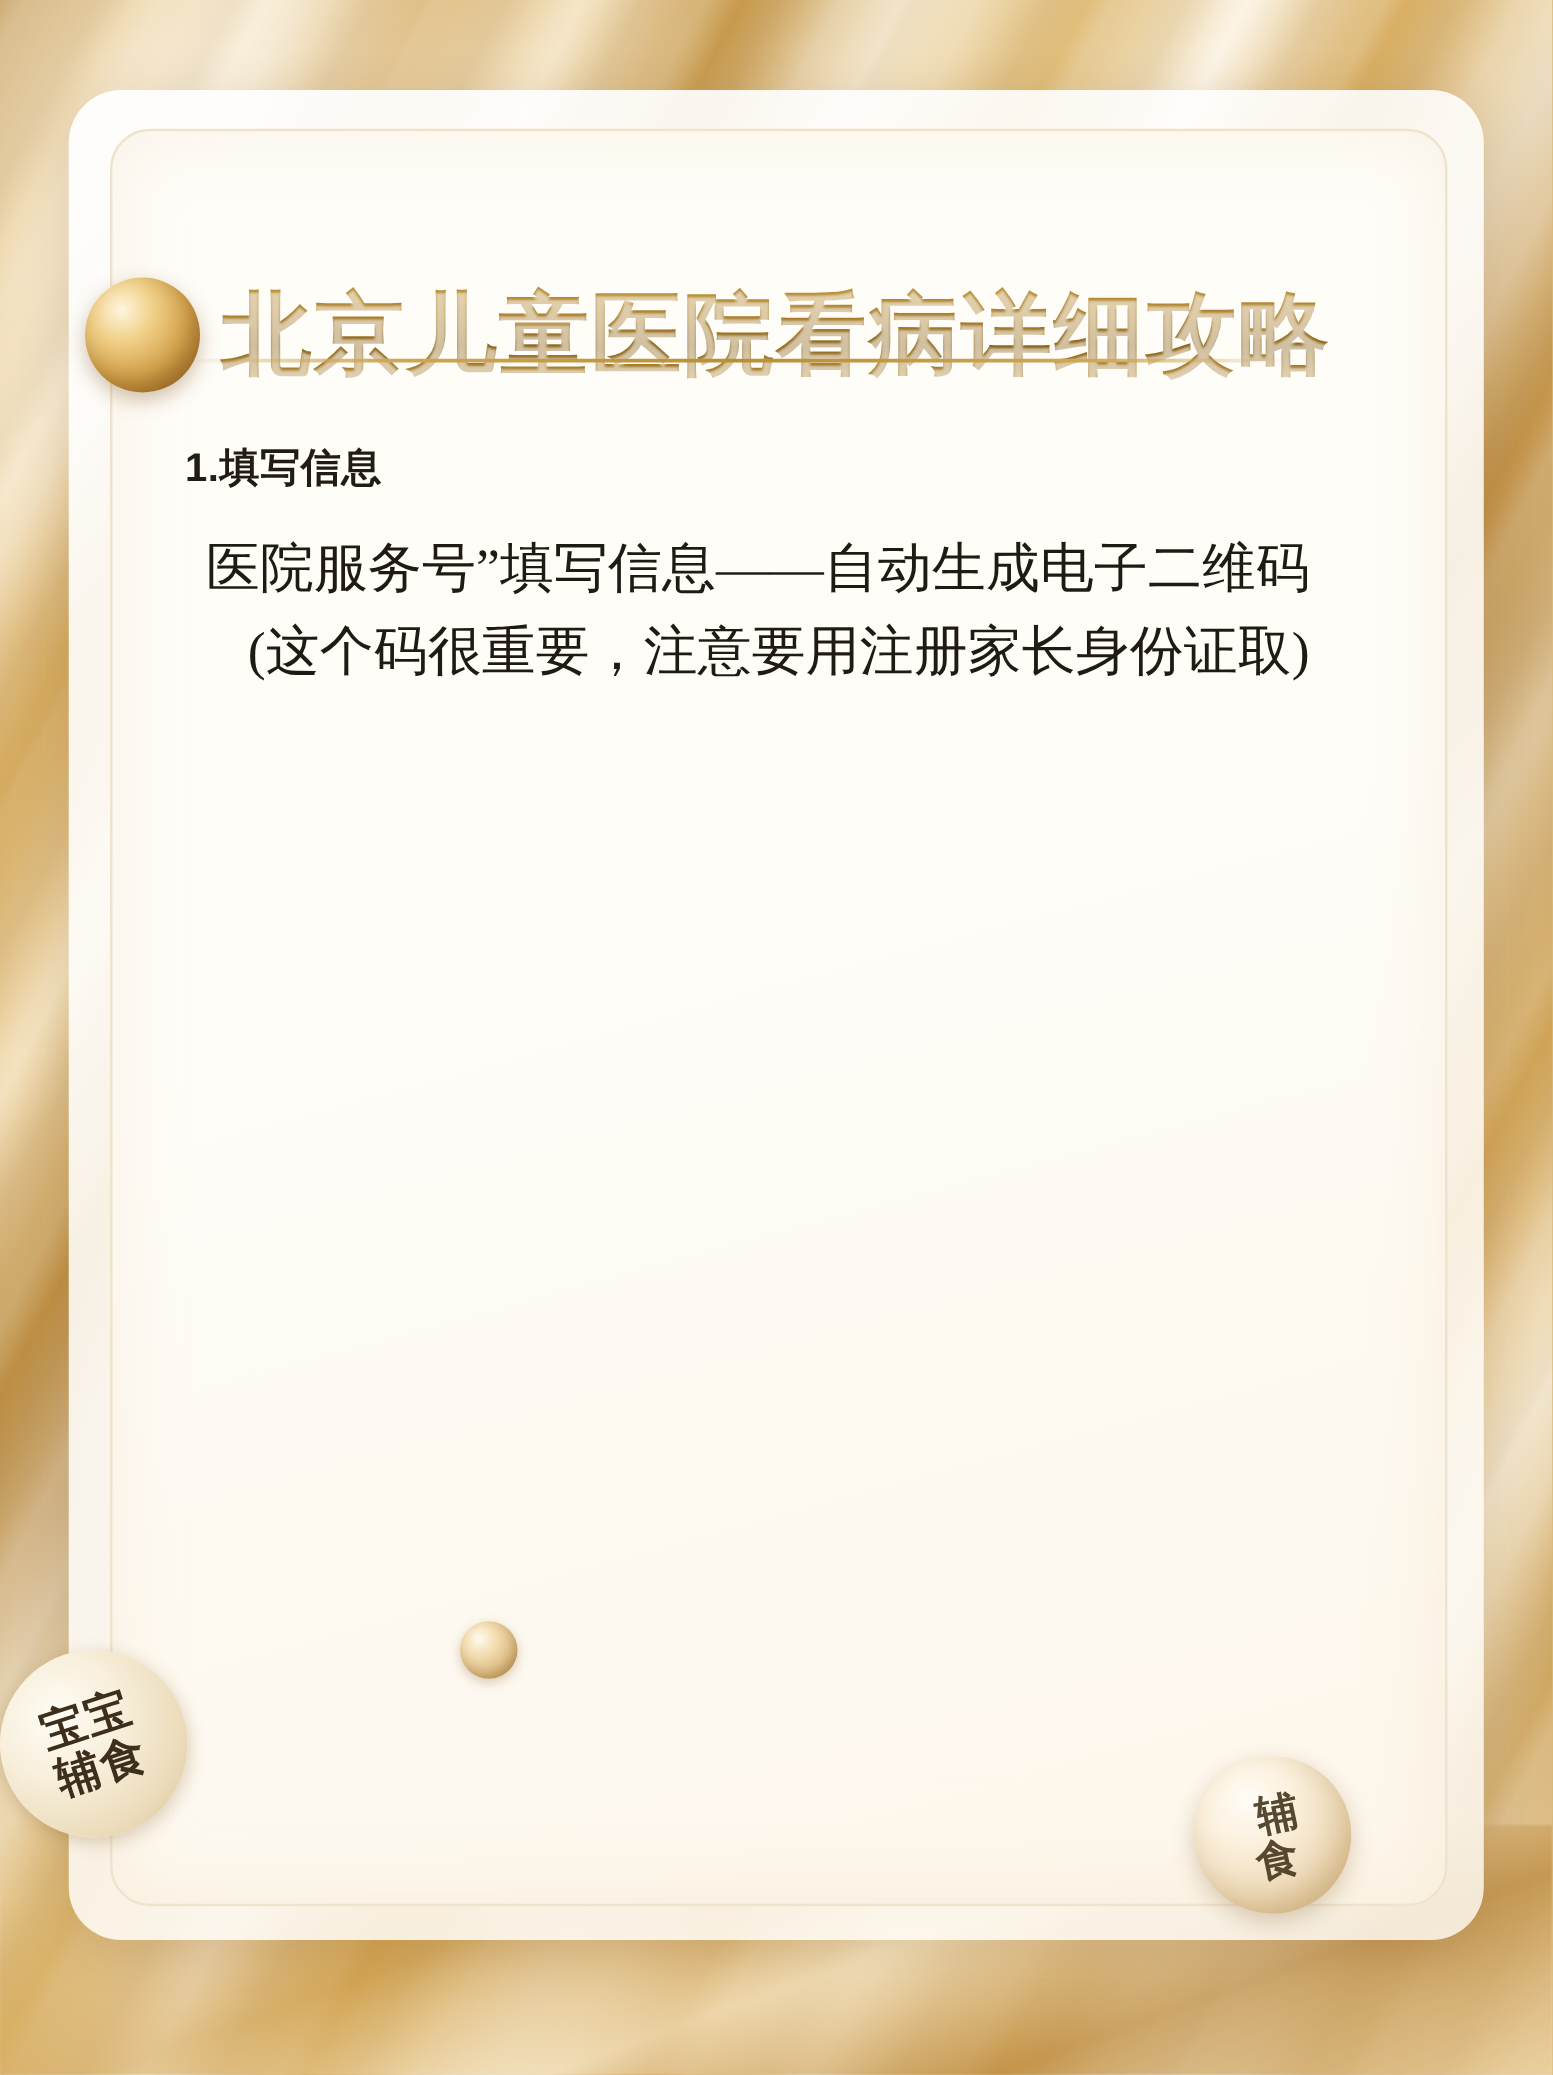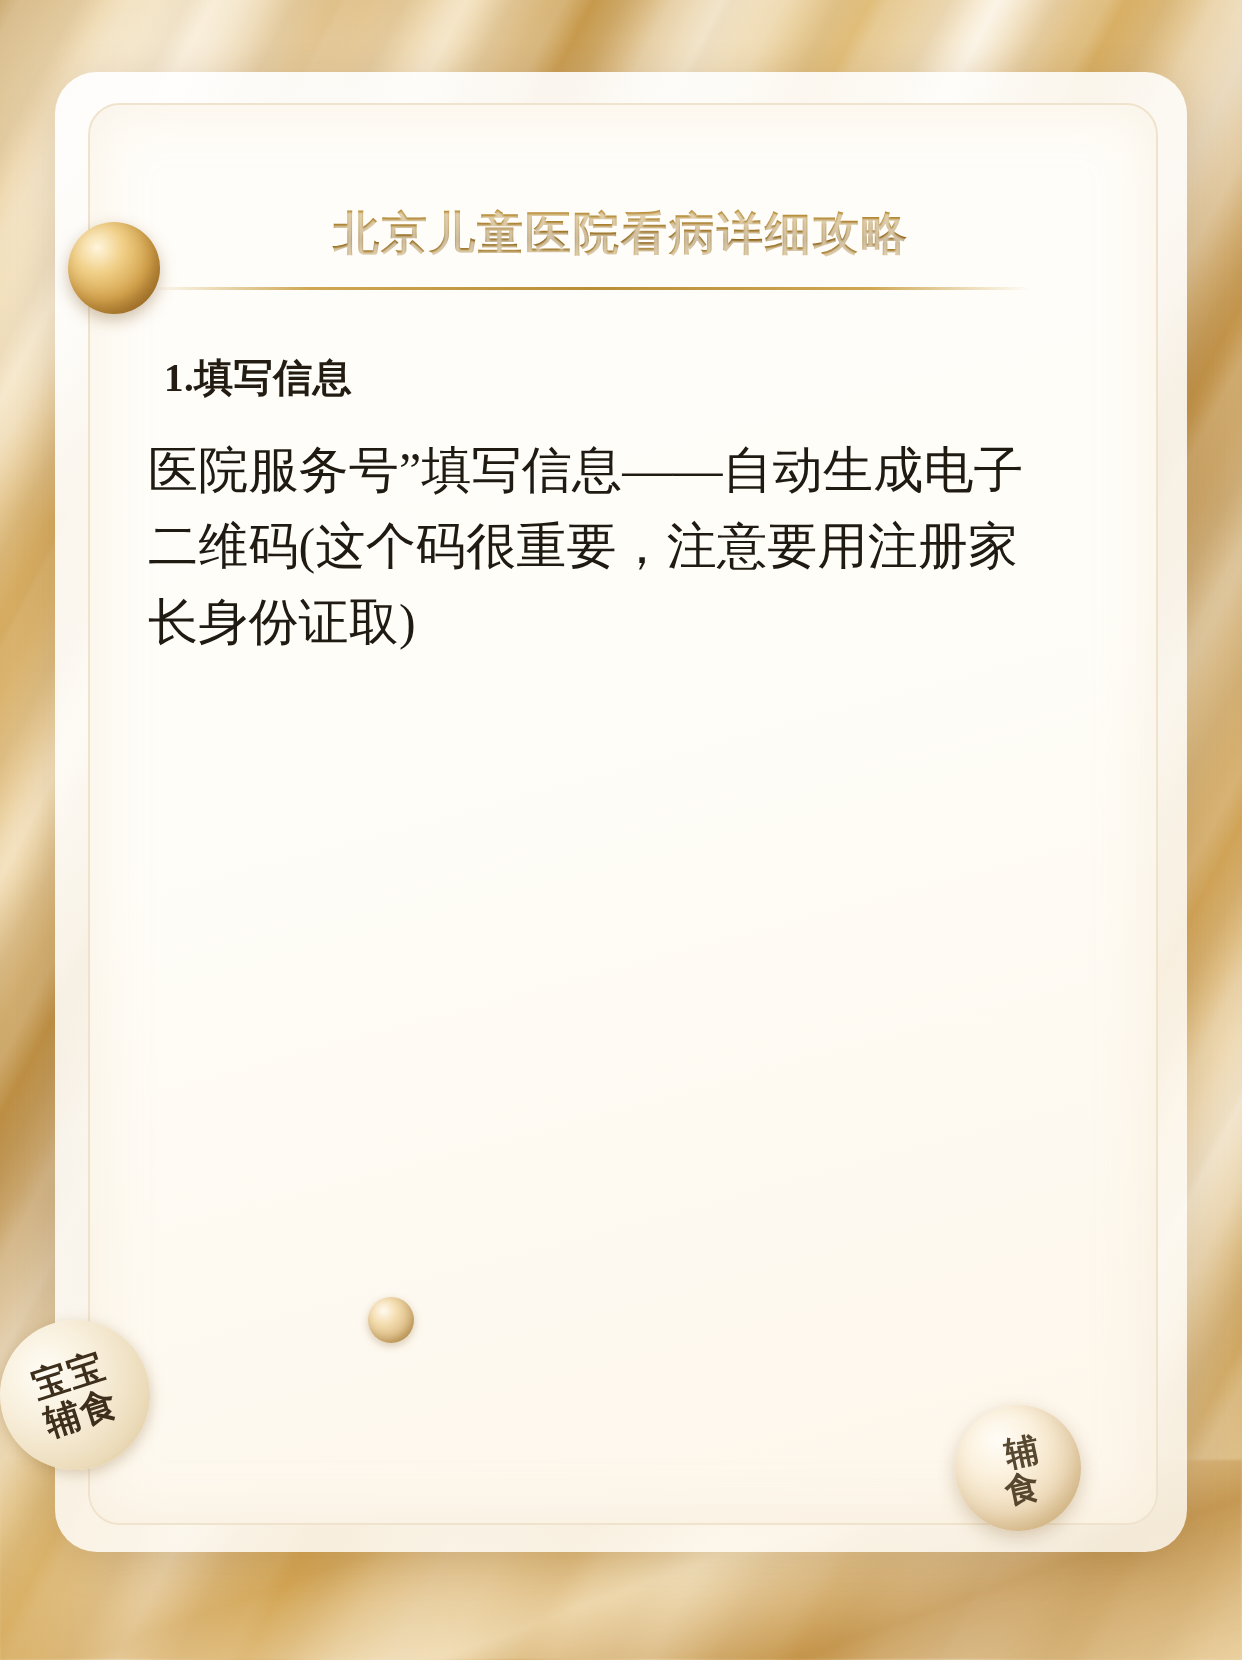--- a/index.html
+++ b/index.html
@@ -133,21 +133,21 @@
   }
 
   
   .title {
     position: absolute;
     left: 0; right: 0;
     top: 172px;
     text-align: center;
     font-family: "Liberation Serif", "DejaVu Serif", serif;
     font-weight: bold;
-    font-size: 46px;
+    font-size: 72px;
     letter-spacing: 2px;
     background: linear-gradient(180deg, #c59a3e 0%, #a87c28 35%, #8a6115 60%, #c9a04a 100%);
     -webkit-background-clip: text;
     background-clip: text;
     color: transparent;
     text-shadow: 0 2px 2px rgba(255,255,255,.6);
     z-index: 10;
     white-space: nowrap;
   }
   .title-rule {
@@ -163,34 +163,35 @@
   
   .body {
     position: absolute;
     left: 148px;
     top: 355px;
     width: 900px;
     z-index: 10;
     color: #231c13;
   }
   .section-heading {
-    font-family: Liberation Serif, serif;
-    font-weight: bold;
-    font-size: 39px;
+    font-family: Liberation Sans, sans-serif;
+    font-weight: bold;
+    font-size: 32px;
     line-height: 1.2;
-    margin: 0 0 30px 16px;
+    margin: 0 0 30px 0;
     letter-spacing: .5px;
   }
   .para {
     font-family: "Liberation Serif", "DejaVu Serif", serif;
-    font-size: 50px;
+    font-size: 43px;
     line-height: 1.52;
     margin: 0 0 16px 0;
     letter-spacing: .2px;
     color: #1f1a12;
+    text-align: right;
   }
 
   
   .badge {
     position: absolute;
     border-radius: 50%;
     z-index: 30;
     display: flex;
     align-items: center;
     justify-content: center;

